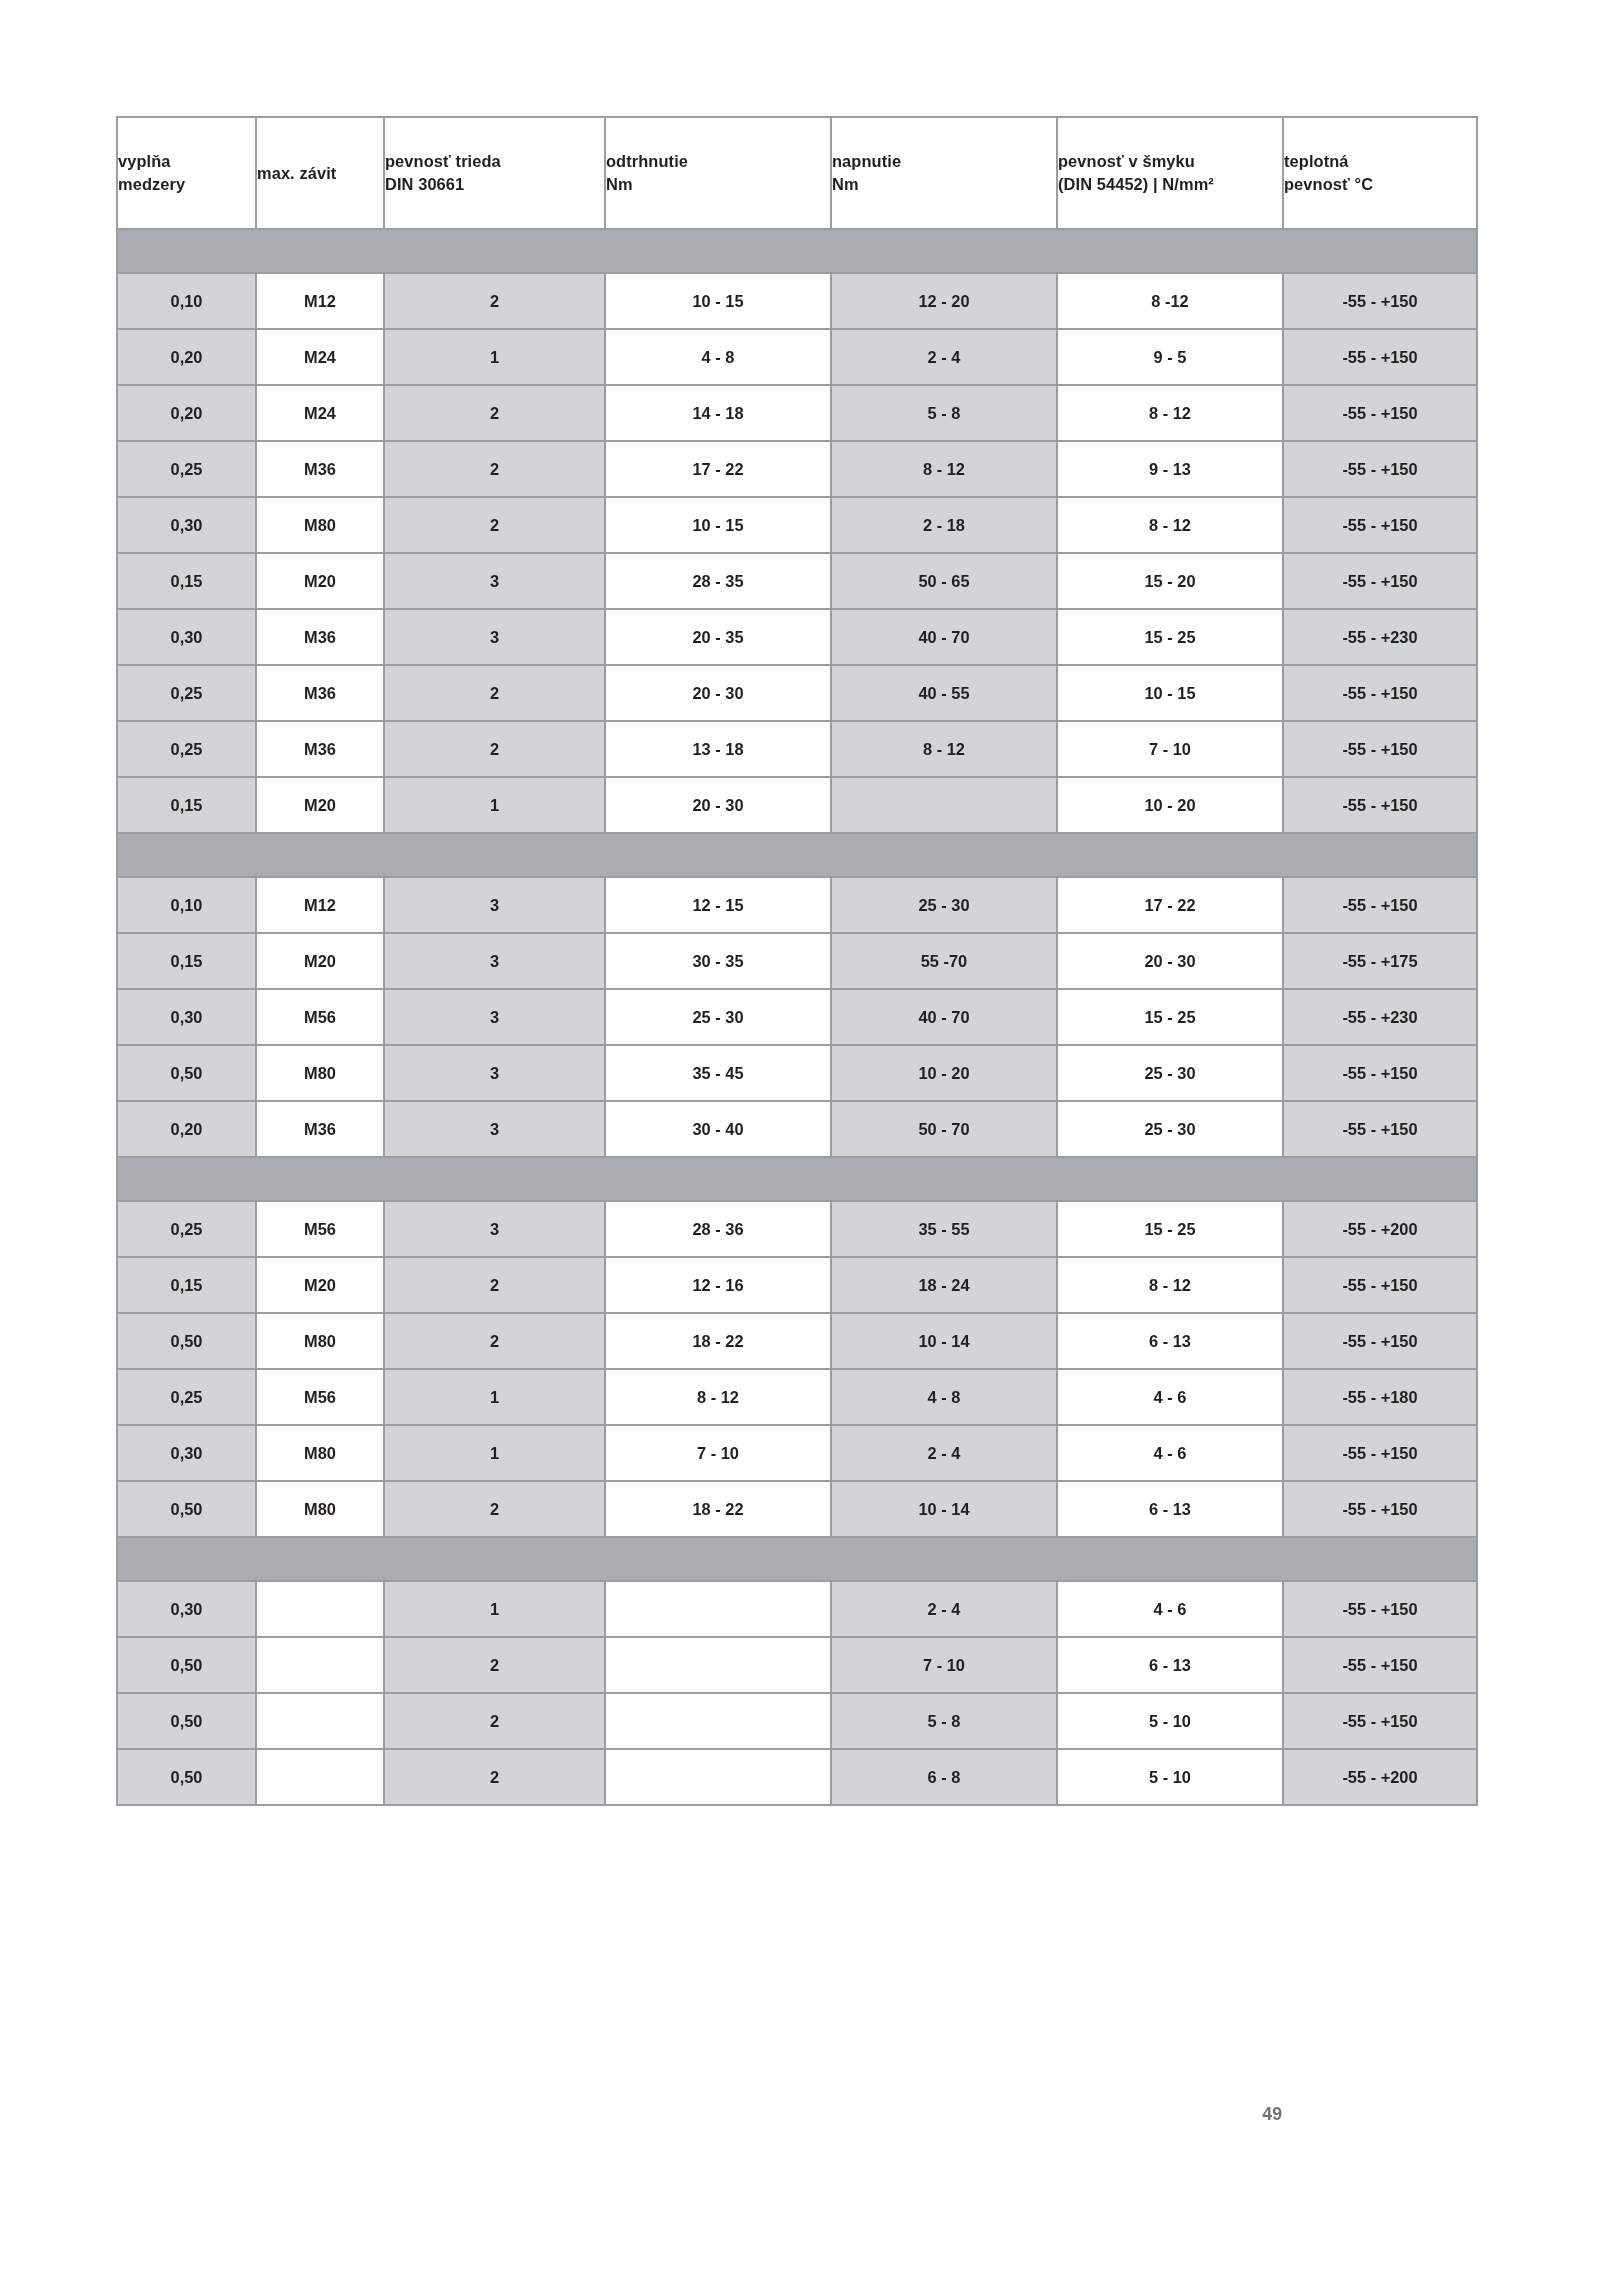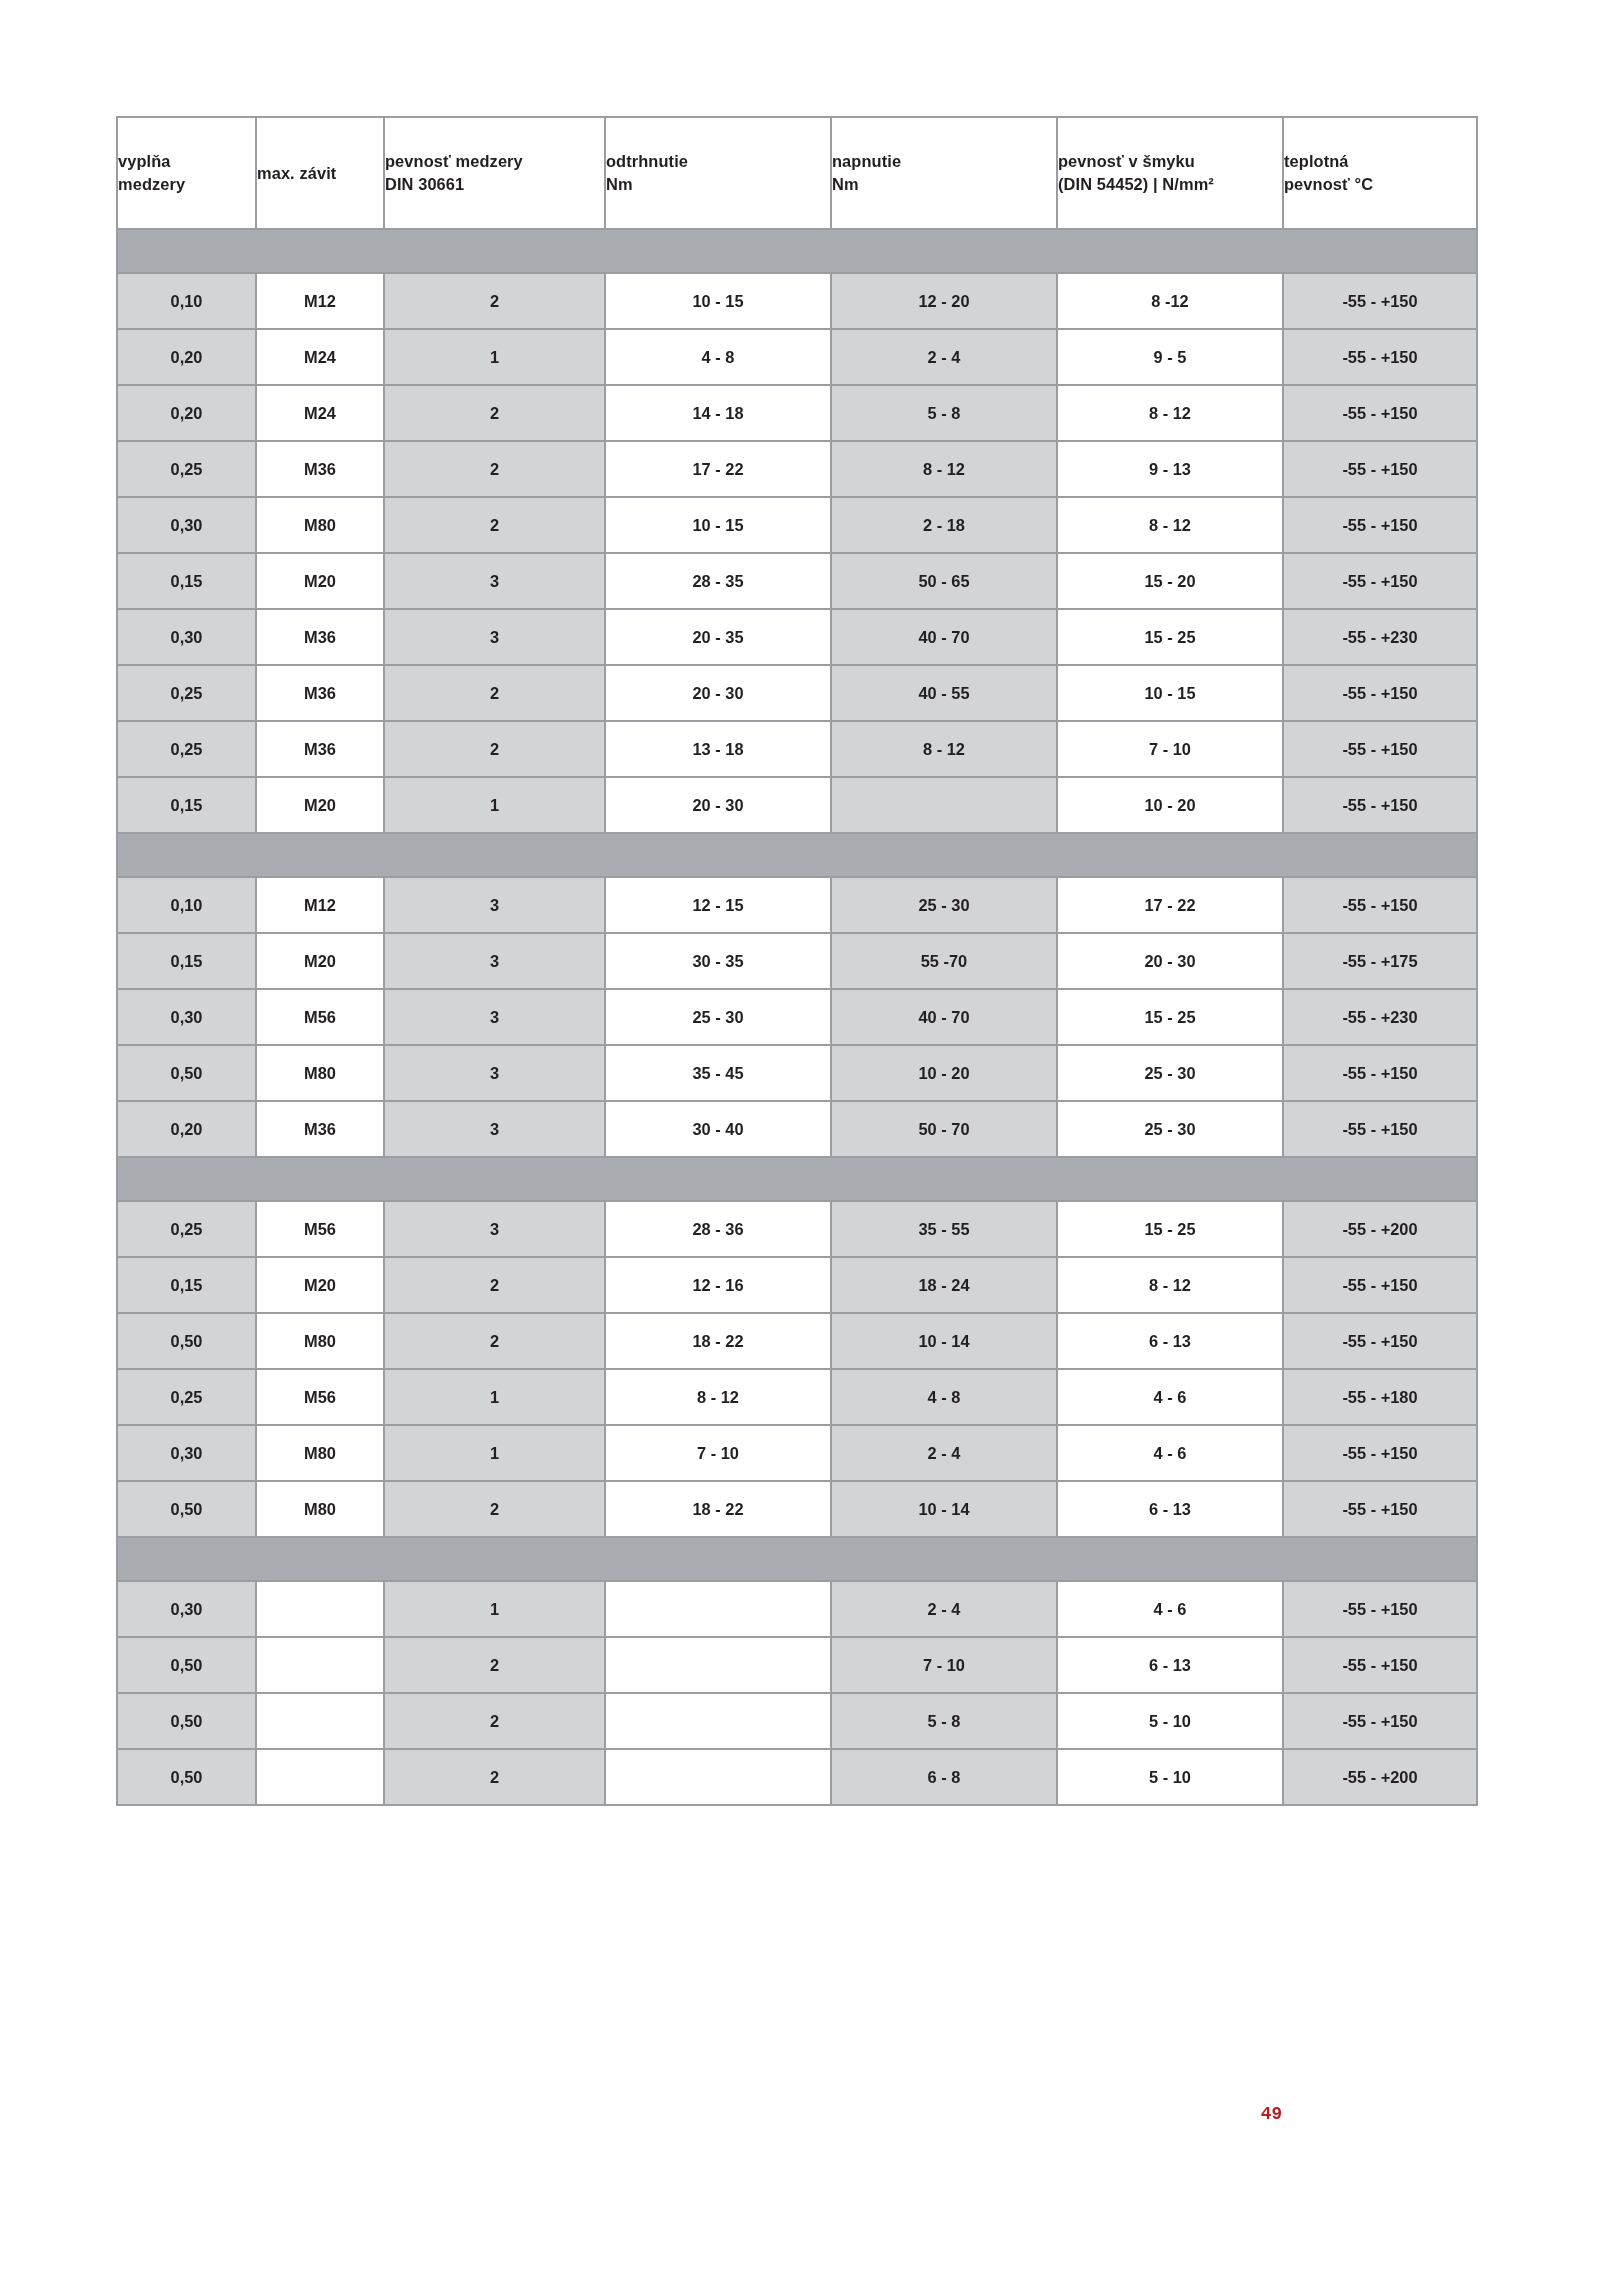--- a/index.html
+++ b/index.html
@@ -82,22 +82,22 @@
   
   tr.data-row td.shade { background: #d2d4d6; }
   tr.data-row td.plain { background: #ffffff; }
 
   #page-number {
     position: absolute;
     right: 115px;
     top: 2104px;
     font-size: 17.7px;
     font-weight: bold;
-    color: #b91c1c;
-    font-family: Liberation Mono, monospace;
+    color: #737373;
+    font-family: Liberation Sans, sans-serif;
   }
 </style>
 </head>
 <body>
 
 <div id="page">
 
   <table id="spec-table">
     <colgroup>
       <col class="c-gap">
@@ -111,21 +111,21 @@
     <thead>
       <tr class="head-row">
           <th>
             <span class="ln">vyplňa</span>
             <span class="ln">medzery</span>
           </th>
           <th>
             <span class="ln">max. závit</span>
           </th>
           <th>
-            <span class="ln">pevnosť medzery</span>
+            <span class="ln">pevnosť trieda</span>
             <span class="ln">DIN 30661</span>
           </th>
           <th>
             <span class="ln">odtrhnutie</span>
             <span class="ln">Nm</span>
           </th>
           <th>
             <span class="ln">napnutie</span>
             <span class="ln">Nm</span>
           </th>

